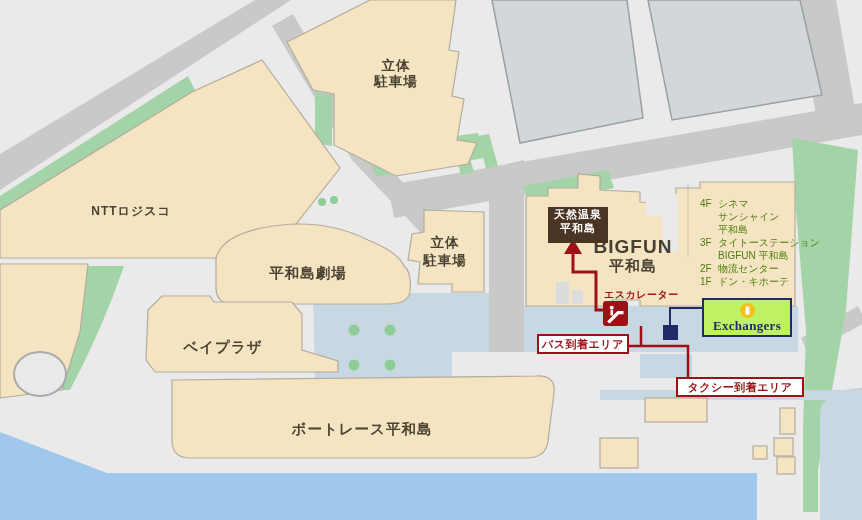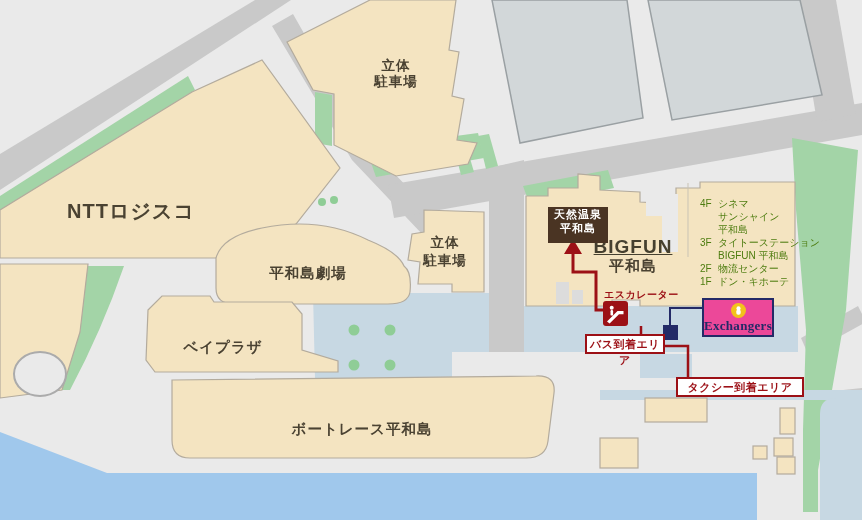--- a/index.html
+++ b/index.html
@@ -6,49 +6,49 @@
   .map{
     position:relative;width:862px;height:520px;overflow:hidden;
     background:#eaeaea;
     font-family:"Liberation Sans","DejaVu Sans",sans-serif;
   }
   .map svg.base{position:absolute;left:0;top:0;}
   .lbl{
     position:absolute;color:#4a4232;font-weight:600;letter-spacing:1px;
     text-align:center;transform:translateX(-50%);white-space:nowrap;
   }
-  .lbl-ntt{left:131px;top:201px;font-size:20px;line-height:21px;}
+  .lbl-ntt{left:131px;top:201px;font-size:12px;line-height:21px;}
   .lbl-ptop{left:396px;top:58px;font-size:13.5px;line-height:16px;}
   .lbl-pmid{left:445px;top:234px;font-size:13.5px;line-height:18px;}
   .lbl-theater{left:308px;top:264px;font-size:14.5px;}
   .lbl-bay{left:223px;top:338px;font-size:14.5px;}
   .lbl-boat{left:362px;top:420px;font-size:14.5px;}
   .lbl-bigfun{left:633px;top:236px;}
-  .lbl-bigfun .en{font-size:19px;line-height:21px;letter-spacing:1px;color:#45402f;text-decoration:underline;}
+  .lbl-bigfun .en{font-size:19px;line-height:21px;letter-spacing:1px;color:#45402f;}
   .lbl-bigfun .jp{font-size:15px;line-height:17px;}
   .onsen-box{
     position:absolute;left:548px;top:207px;width:60px;height:36px;box-sizing:border-box;
     background:#4a3423;color:#ffffff;font-size:11px;font-weight:bold;line-height:14px;
     text-align:center;letter-spacing:1px;
   }
   .esc-label{
     position:absolute;left:604px;top:288px;font-size:10px;font-weight:bold;
     color:#9c1016;letter-spacing:0.5px;white-space:nowrap;
   }
   .esc-icon{position:absolute;left:603px;top:301px;width:25px;height:25px;}
   .red-tag{
     position:absolute;box-sizing:border-box;background:#ffffff;border:2px solid #9c1016;
     color:#9c1016;font-size:11px;font-weight:bold;text-align:center;line-height:16px;
     letter-spacing:0.5px;
   }
-  .bus-tag{left:537px;top:334px;width:80px;height:20px;margin-left:48px;}
+  .bus-tag{left:537px;top:334px;width:92px;height:20px;}
   .taxi-tag{left:640px;top:377px;width:128px;height:20px;margin-left:36px;}
   .exch-box{
-    position:absolute;left:702px;top:298px;width:72px;height:39px;box-sizing:border-box;
-    background:#ec4899;border:2px solid #232a67;text-align:center;
+    position:absolute;left:702px;top:298px;width:90px;height:39px;box-sizing:border-box;
+    background:#bef264;border:2px solid #232a67;text-align:center;
   }
   .exch-box .coin{display:block;margin:3px auto 0;width:15px;height:15px;}
   .exch-box .word{
     font-family:"Liberation Serif","DejaVu Serif",serif;font-weight:bold;
     font-size:13px;line-height:15px;color:#232a67;letter-spacing:0.3px;
   }
   .floors{position:absolute;left:700px;top:197px;color:#4d7c0f;}
   .floor-row{display:flex;height:13px;font-size:10px;line-height:13px;font-weight:500;}
   .floor-row .f{width:18px;flex:0 0 18px;}
   .floor-row .t{white-space:nowrap;}

